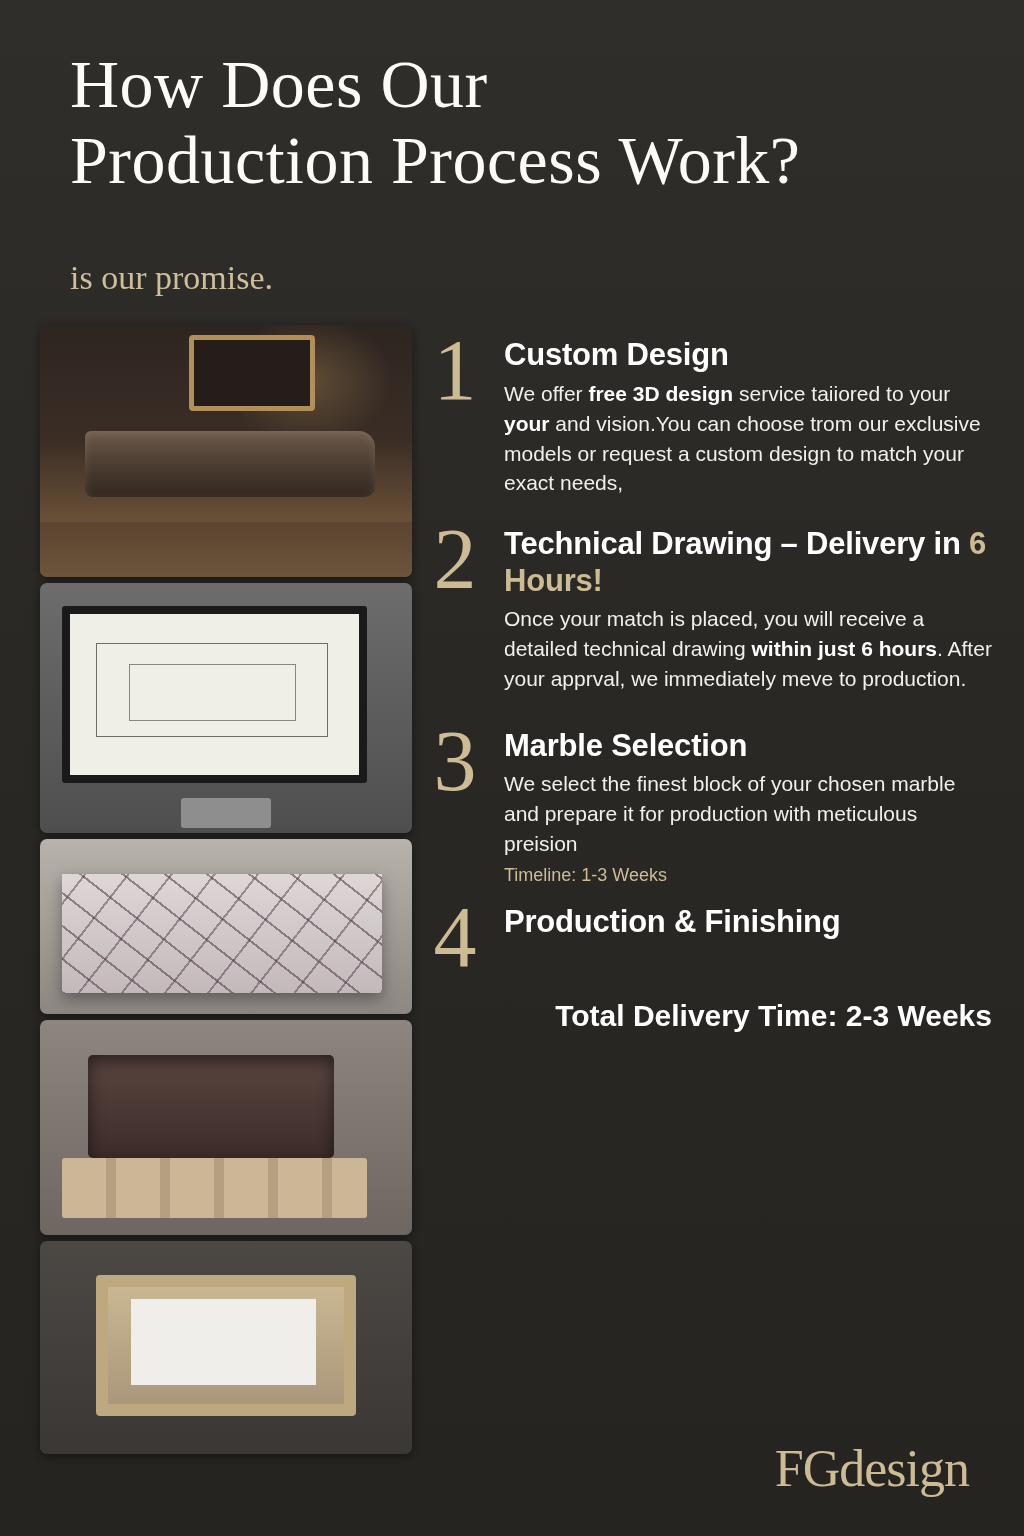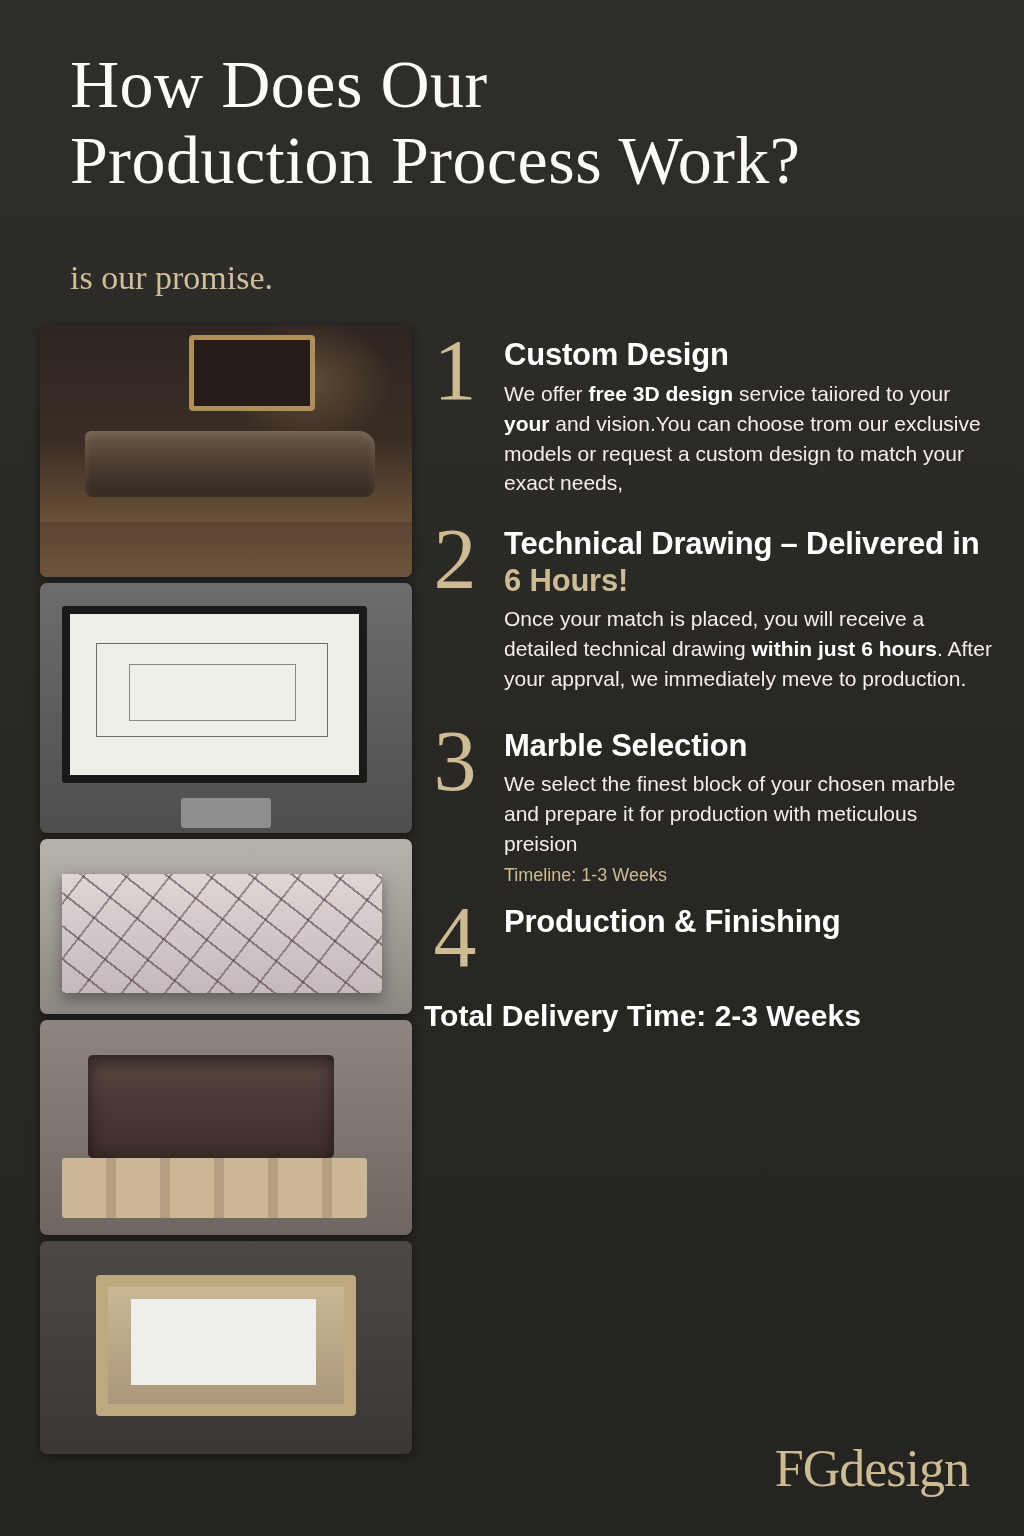--- a/index.html
+++ b/index.html
@@ -177,20 +177,21 @@
     color: #cdbb94;
     font-size: 18px;
     line-height: 1.4;
   }
   .total {
     margin-top: 22px;
     margin-left: 2px;
     color: #ffffff;
     font-size: 30px;
     font-weight: 700;
+    text-align: right;
   }
 
   
   .s1 { margin-top: 6px; }
   .s2 { margin-top: 18px; }
   .s3 { margin-top: 24px; }
   .s4 { margin-top: 6px; }
 
   
   .logo {
@@ -262,21 +263,21 @@
           </div>
           <div class="step-desc"><span>We offer </span><b>free 3D design</b><span> service taiiored to your </span><b>your</b><span> and vision.You can choose trom our exclusive models or request a custom design to match your exact needs,</span></div>
           <div class="timeline"></div>
         </div>
       </div>
 
       <div class="step s2">
         <div class="num">2</div>
         <div class="step-body">
           <div class="step-title">
-            <span>Technical Drawing – Delivered in </span><span class="accent">6 Hours!</span>
+            <span>Technical Drawing – Delivery in </span><span class="accent">6 Hours!</span>
           </div>
           <div class="step-desc"><span>Once your match is placed, you will receive a detailed technical drawing </span><b>within just 6 hours</b><span>. After your apprval, we immediately meve to production.</span></div>
           <div class="timeline"></div>
         </div>
       </div>
 
       <div class="step s3">
         <div class="num">3</div>
         <div class="step-body">
           <div class="step-title">

